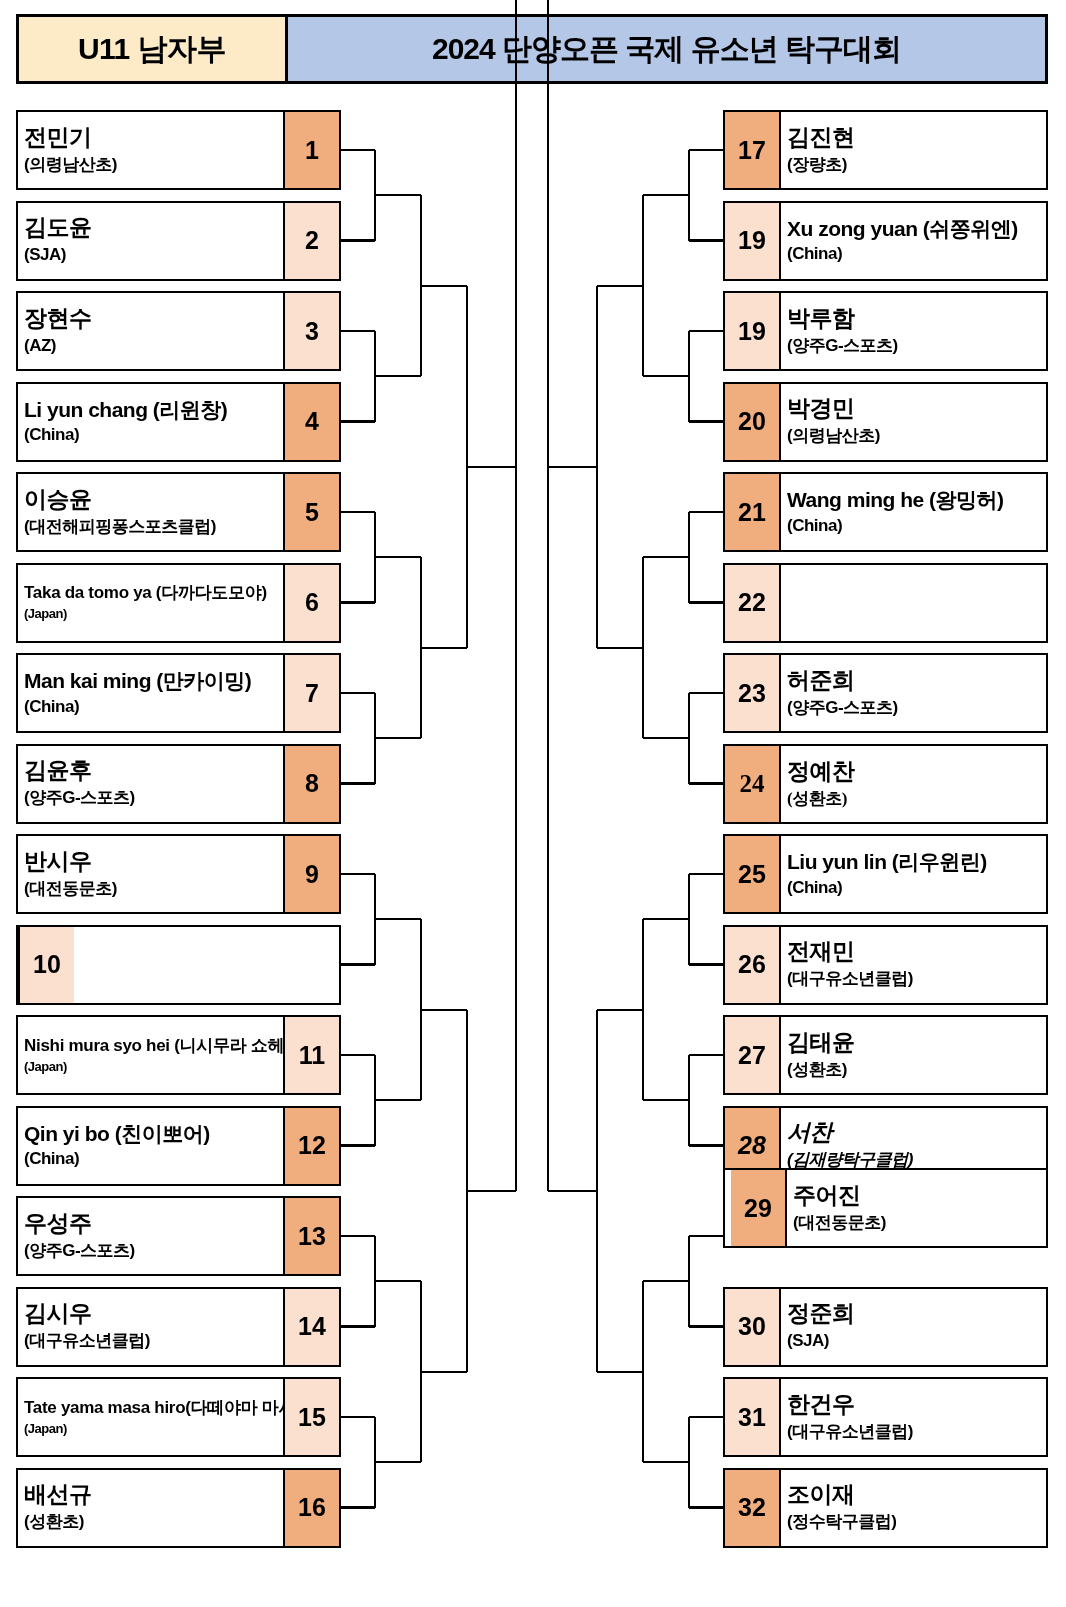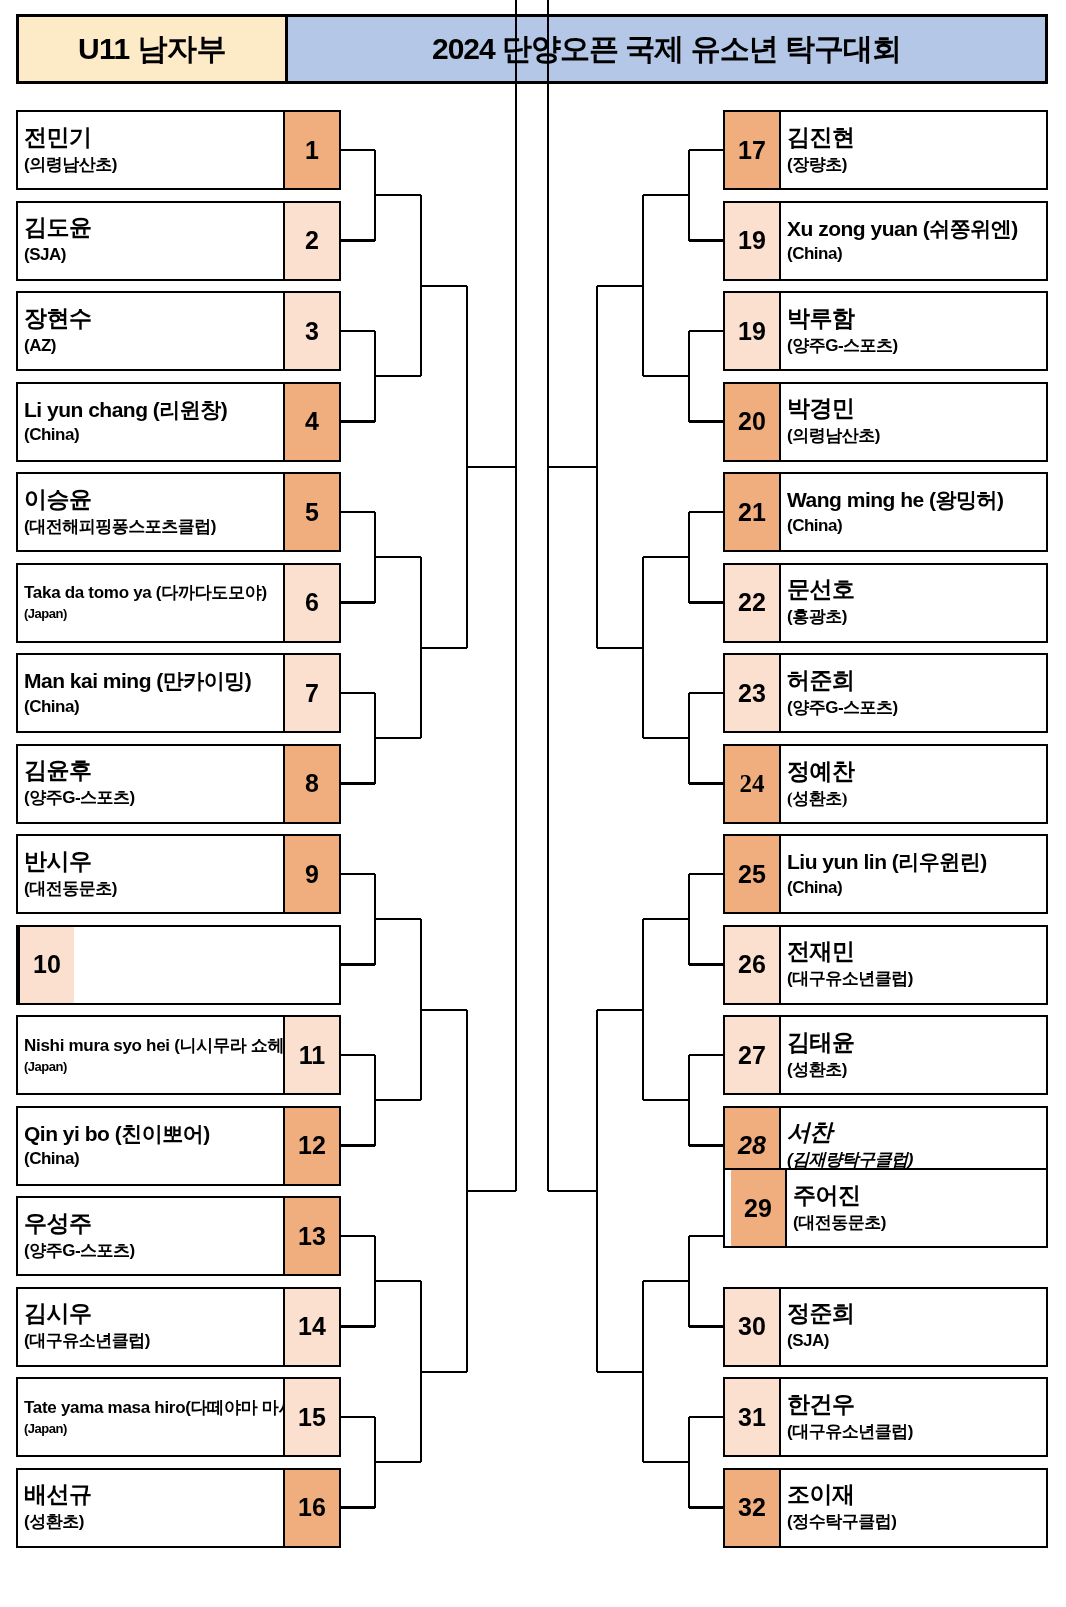--- a/index.html
+++ b/index.html
@@ -305,24 +305,20 @@
     </div>
     <div class="seed right" style="top: 472px;">
       <div class="seednum hi">21</div>
       <div class="info">
         <div class="pname md">Wang ming he (왕밍허)</div>
         <div class="pclub">(China)</div>
       </div>
     </div>
     <div class="seed right" style="top: 562.5px;">
       <div class="seednum lo">22</div>
-      <div class="info">
-        <div class="pname">문선호</div>
-        <div class="pclub">(홍광초)</div>
-      </div>
     </div>
     <div class="seed right" style="top: 653px;">
       <div class="seednum lo">23</div>
       <div class="info">
         <div class="pname">허준희</div>
         <div class="pclub">(양주G-스포츠)</div>
       </div>
     </div>
     <div class="seed right" style="top: 744px; font-family: Liberation Serif, serif;">
       <div class="seednum hi">24</div>

